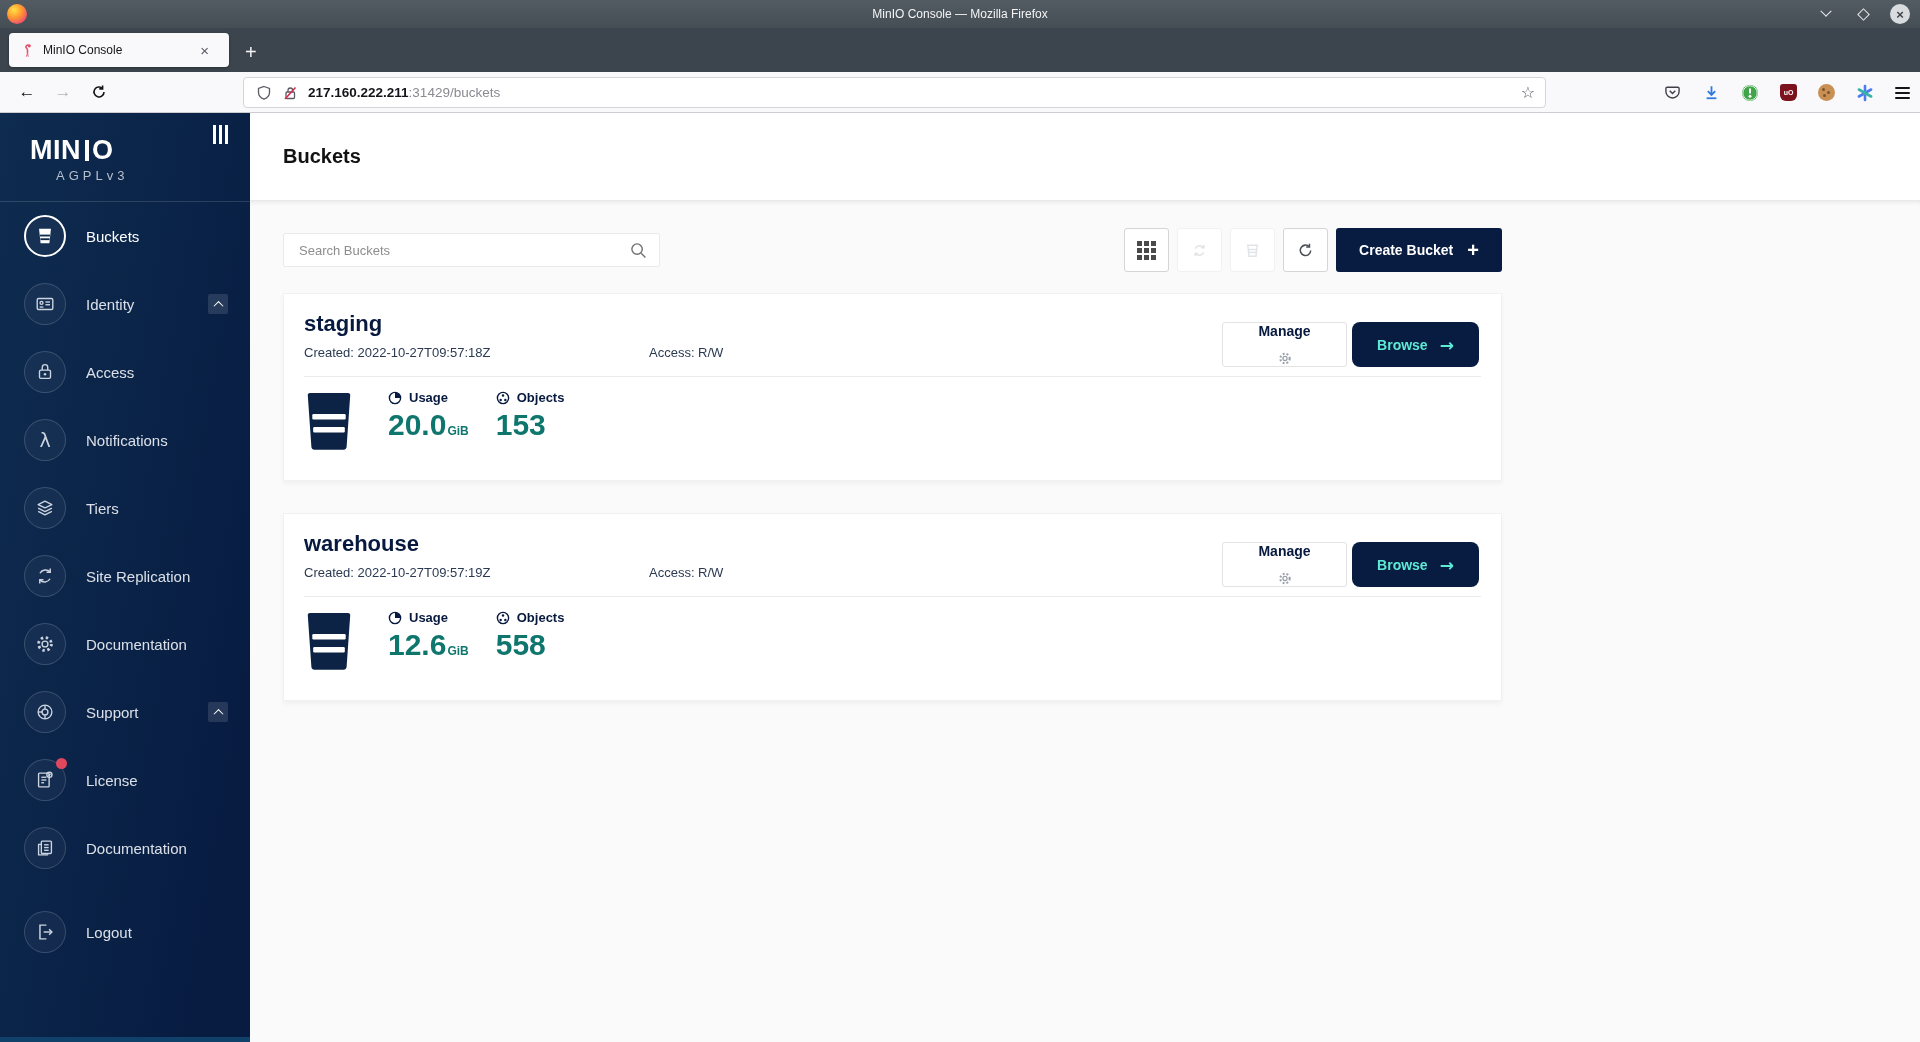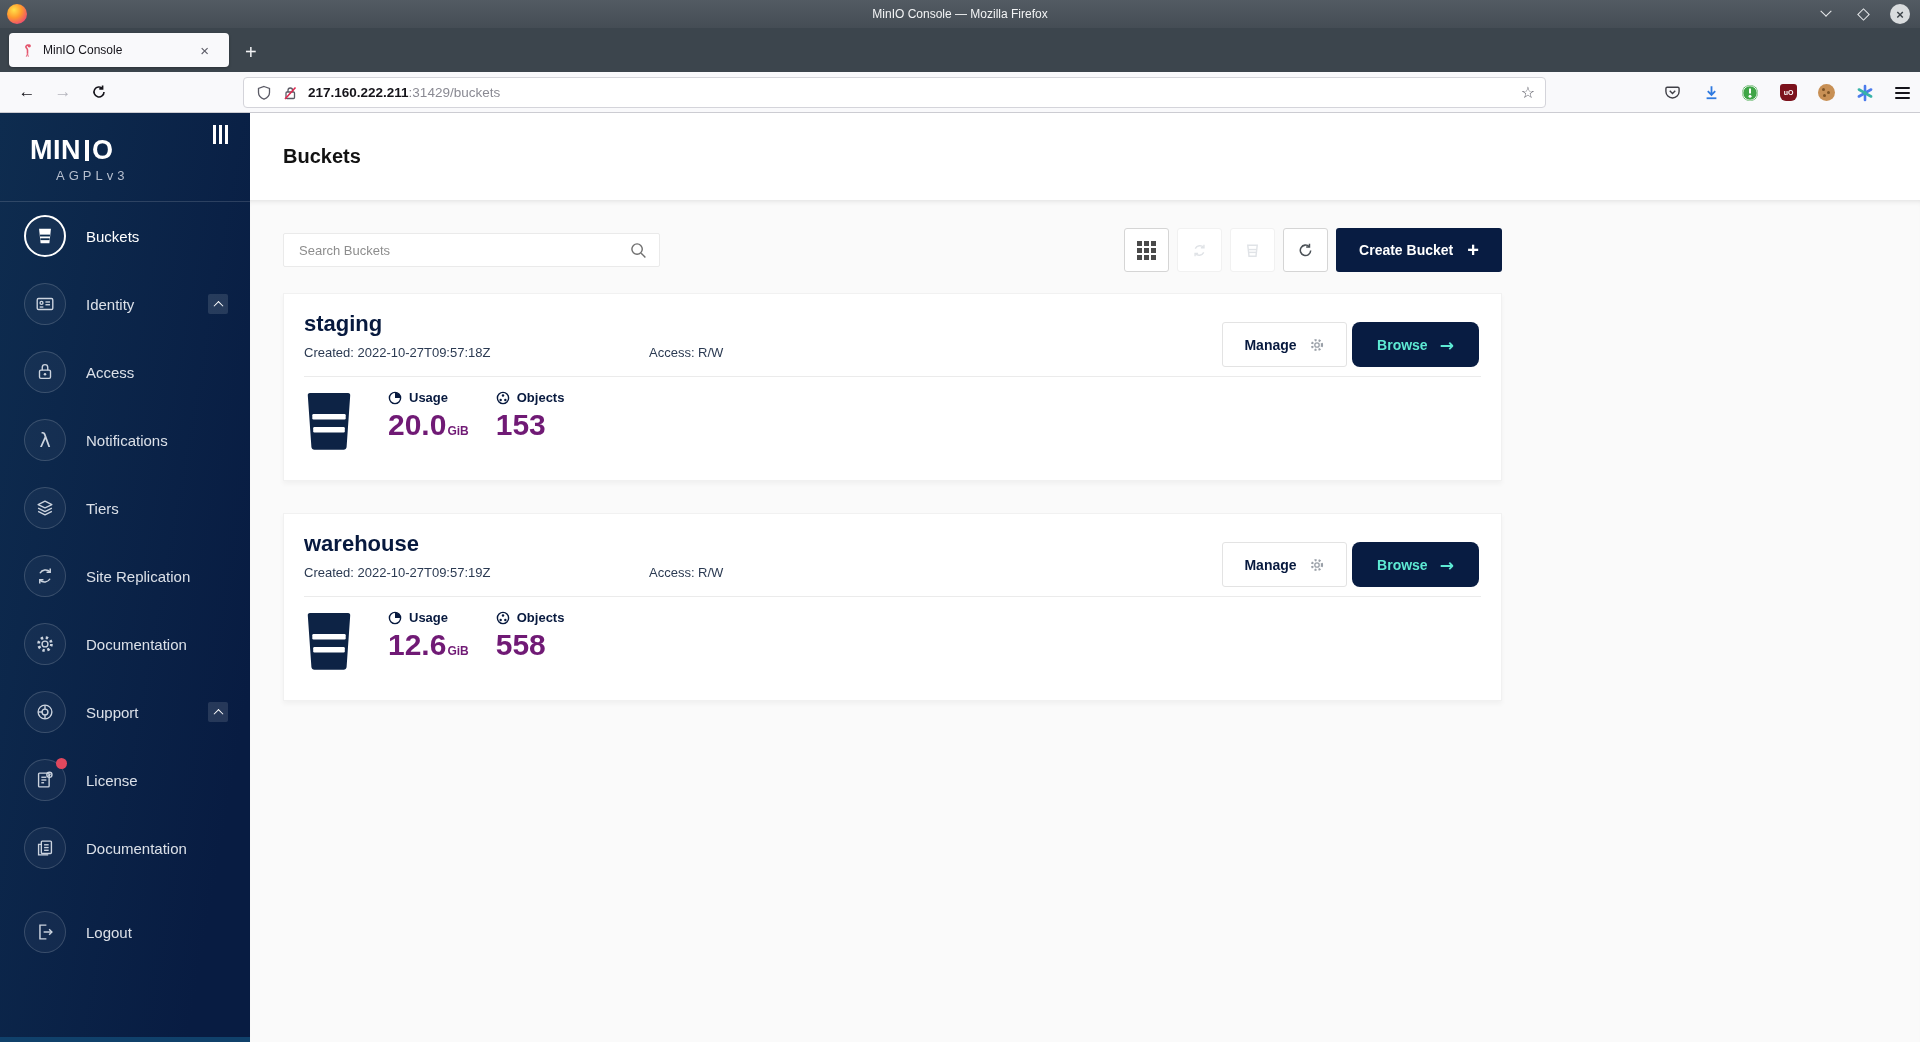--- a/index.html
+++ b/index.html
@@ -105,31 +105,31 @@
   
   .card { position:relative; margin-top:21px; width:1219px; height:188px; background:#fff;
     border:1px solid #f1f1f1; box-shadow:0 3px 5px rgba(0,0,0,.04); padding:17px 20px 0 20px; }
   .card + .card { margin-top:32px; }
   .bucket-name { font-size:22px; font-weight:700; color:#07193e; }
   .meta-row { display:flex; margin-top:8px; }
   .meta { font-size:13px; color:#2b3a52; }
   .meta.created { width:345px; }
   .card-actions { position:absolute; top:28px; right:22px; display:flex; gap:5px; }
   .manage-btn { width:125px; height:45px; background:#fff; border:1px solid #e3e3e3; border-radius:3px;
-    color:#07193e; font-size:14px; font-weight:600; display:flex; align-items:center; justify-content:center; gap:12px; cursor:pointer; }
+    color:#07193e; font-size:14px; font-weight:600; display:flex; align-items:center; justify-content:center; gap:12px; cursor:pointer;flex-direction:column; }
   .browse-btn { width:127px; height:45px; background:#081c42; border:none; border-radius:8px; color:#5eead4;
     font-size:14px; font-weight:600; display:flex; align-items:center; justify-content:center; gap:12px; cursor:pointer; }
   .browse-arrow { font-size:17px; font-family:"DejaVu Sans", sans-serif; }
   .card-divider { margin-top:16px; border-bottom:1px solid #ebebeb; }
   .metrics { display:flex; margin-top:13px; }
   .bucket-glyph { width:50px; height:62px; flex:none; }
   .metric { margin-left:34px; }
   .metric.objects { margin-left:27px; }
   .metric-label { display:flex; align-items:center; gap:7px; font-size:13px; font-weight:700; color:#07193e; }
-  .metric-value { margin-top:3px; font-size:30px; font-weight:700; color:#701a75; line-height:1.1; }
+  .metric-value { margin-top:3px; font-size:30px; font-weight:700; color:#0f766e; line-height:1.1; }
   .metric-unit { font-size:12px; font-weight:700; margin-left:1px; }
   svg { display:block; }
 </style>
 </head>
 <body>
 
 <div class="screen">
 
   <div class="titlebar">
     <div class="ff-logo"></div>

